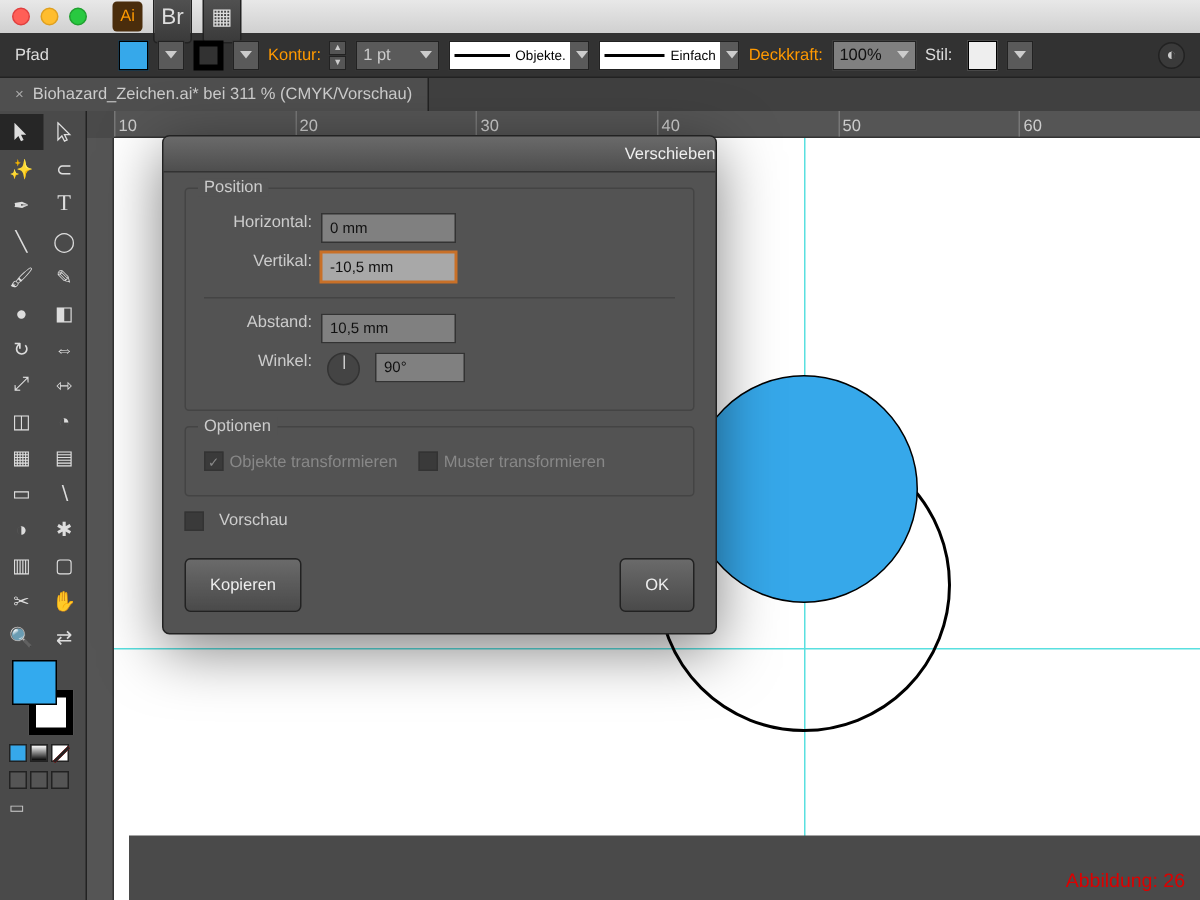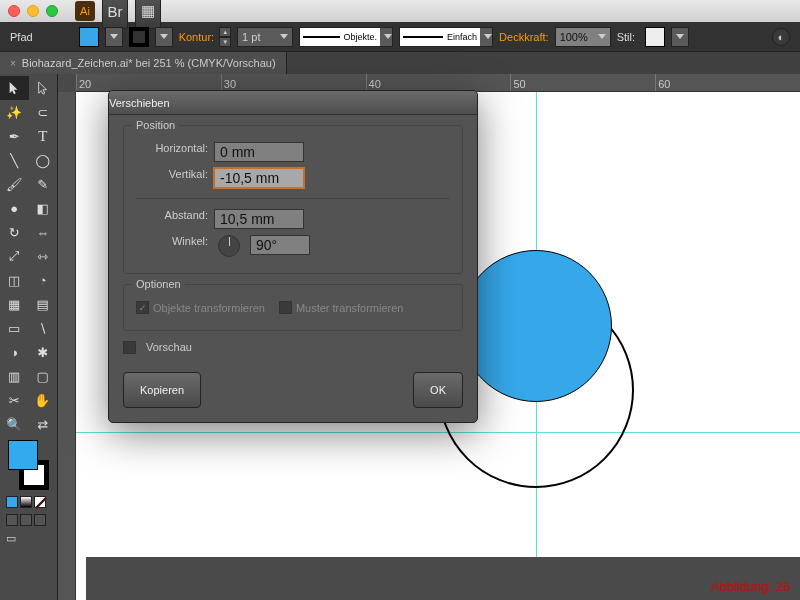--- a/index.html
+++ b/index.html
@@ -36,27 +36,27 @@
 .strokebox{position:absolute;width:30px;height:30px;border:5px solid #000;background:#fff;right:0;bottom:0}
 .minisw{display:flex;gap:2px;padding:2px 6px}
 .minisw div{width:12px;height:12px;border:1px solid #222}
 .canvas-wrap{flex:1;background:#4a4a4a;position:relative;overflow:hidden}
 .ruler-h{position:absolute;top:0;left:18px;right:0;height:18px;background:#555;border-bottom:1px solid #333;display:flex;color:#ccc;font-size:8px}
 .ruler-h span{flex:1;border-left:1px solid #777;padding-left:2px;padding-top:4px}
 .ruler-v{position:absolute;top:18px;left:0;width:18px;bottom:0;background:#555;border-right:1px solid #333}
 .canvas{position:absolute;top:18px;left:18px;right:0;bottom:0;background:#fff}
 .artshadow{position:absolute;left:10px;right:-300px;top:465px;height:80px;background:#4a4a4a}
 .dialog{position:absolute;top:90px;left:108px;width:370px;background:#535353;border:1px solid #222;box-shadow:0 10px 40px rgba(0,0,0,.5);border-radius:5px;overflow:hidden}
-.dlg-title{height:24px;background:linear-gradient(#6a6a6a,#4e4e4e);text-align:left;line-height:24px;color:#eee;font-size:11px;border-bottom:1px solid #333}
+.dlg-title{height:24px;background:linear-gradient(#6a6a6a,#4e4e4e);text-align:right;line-height:24px;color:#eee;font-size:11px;border-bottom:1px solid #333}
 .dlg-body{padding:10px 14px}
 .group{border:1px solid #444;border-radius:3px;padding:10px 12px;margin-bottom:10px;position:relative}
 .group-title{position:absolute;top:-7px;left:8px;background:#535353;padding:0 4px;color:#ccc;font-size:11px}
 .row{display:flex;margin:6px 0;gap:6px}
 .row label{width:72px;text-align:right;color:#ccc}
-.inp{background:#808080;border:1px solid #333;height:20px;width:90px;padding:0 5px;color:#111;font-size:14px}
+.inp{background:#808080;border:1px solid #333;height:20px;width:90px;padding:0 5px;color:#111;font-size:10px}
 .inp.active{background:#a8a8a8;border:1px solid #c87028;box-shadow:0 0 0 1px #c87028}
 .dial{width:22px;height:22px;border-radius:50%;border:1px solid #333;background:#444;position:relative;margin:0 4px}
 .dial::after{content:"";position:absolute;width:1px;height:9px;background:#ccc;left:50%;top:1px}
 .chk{width:13px;height:13px;border:1px solid #333;background:#3a3a3a;display:inline-flex;align-items:center;justify-content:center;font-size:9px}
 .chk.on::after{content:"✓";color:#888}
 .chklbl{color:#888;margin-left:4px}
 .dlg-foot{display:flex;gap:8px;padding:4px 14px 14px;align-items:center}
 .btn{background:linear-gradient(#6a6a6a,#4a4a4a);border:1px solid #222;border-radius:4px;height:36px;padding:0 16px;color:#eee;font-size:11px;cursor:pointer}
 .guide-v{position:absolute;width:1px;background:#59e0e0;top:0;bottom:0}
 .guide-h{position:absolute;height:1px;background:#59e0e0;left:0;right:0}
@@ -123,21 +123,21 @@
   <div class="swatch" style="background:#eee"></div>
   <div class="sel">
         <div class="tri"></div>
       </div>
   <div class="sync">◐</div>
  </div>
 
  <div class="doc-tab">
   <div class="tab">
    <span class="close-x">×</span>
-   <span>Biohazard_Zeichen.ai* bei 251 % (CMYK/Vorschau)</span>
+   <span>Biohazard_Zeichen.ai* bei 311 % (CMYK/Vorschau)</span>
   </div>
  </div>
 
  <div class="workspace">
   <div class="toolbar">
    <div class="toolgrid">
     <div class="tool sel-t">
             <svg viewBox="0 0 16 16">
               <path fill="#ddd" d="M3 1l0 13 3-3 2 4 2-1-2-4 4 0z"></path>
             </svg>
@@ -190,20 +190,21 @@
    <div class="minisw" style="margin-top:2px">
     <div style="background:#555"></div>
     <div style="background:#555"></div>
     <div style="background:#555"></div>
    </div>
    <div style="padding:4px 6px">▭</div>
   </div>
 
   <div class="canvas-wrap">
    <div class="ruler-h">
+    <span>10</span>
     <span>20</span>
     <span>30</span>
     <span>40</span>
     <span>50</span>
     <span>60</span>
    </div>
    <div class="ruler-v"></div>
    <div class="canvas">
     <div class="guide-v" style="left:460px"></div>
     <div class="guide-h" style="top:340px"></div>

